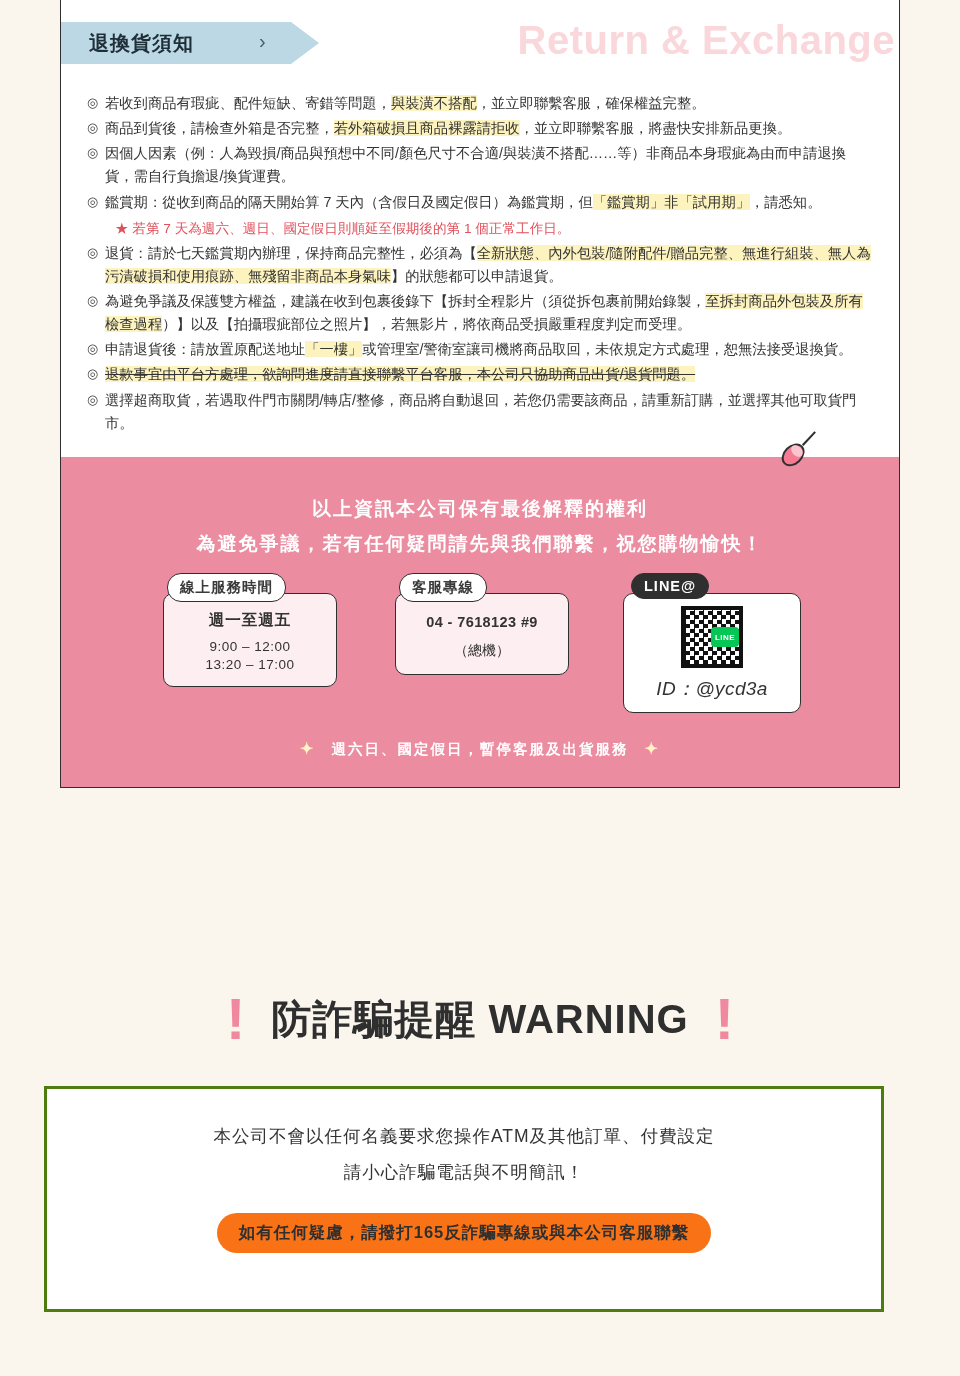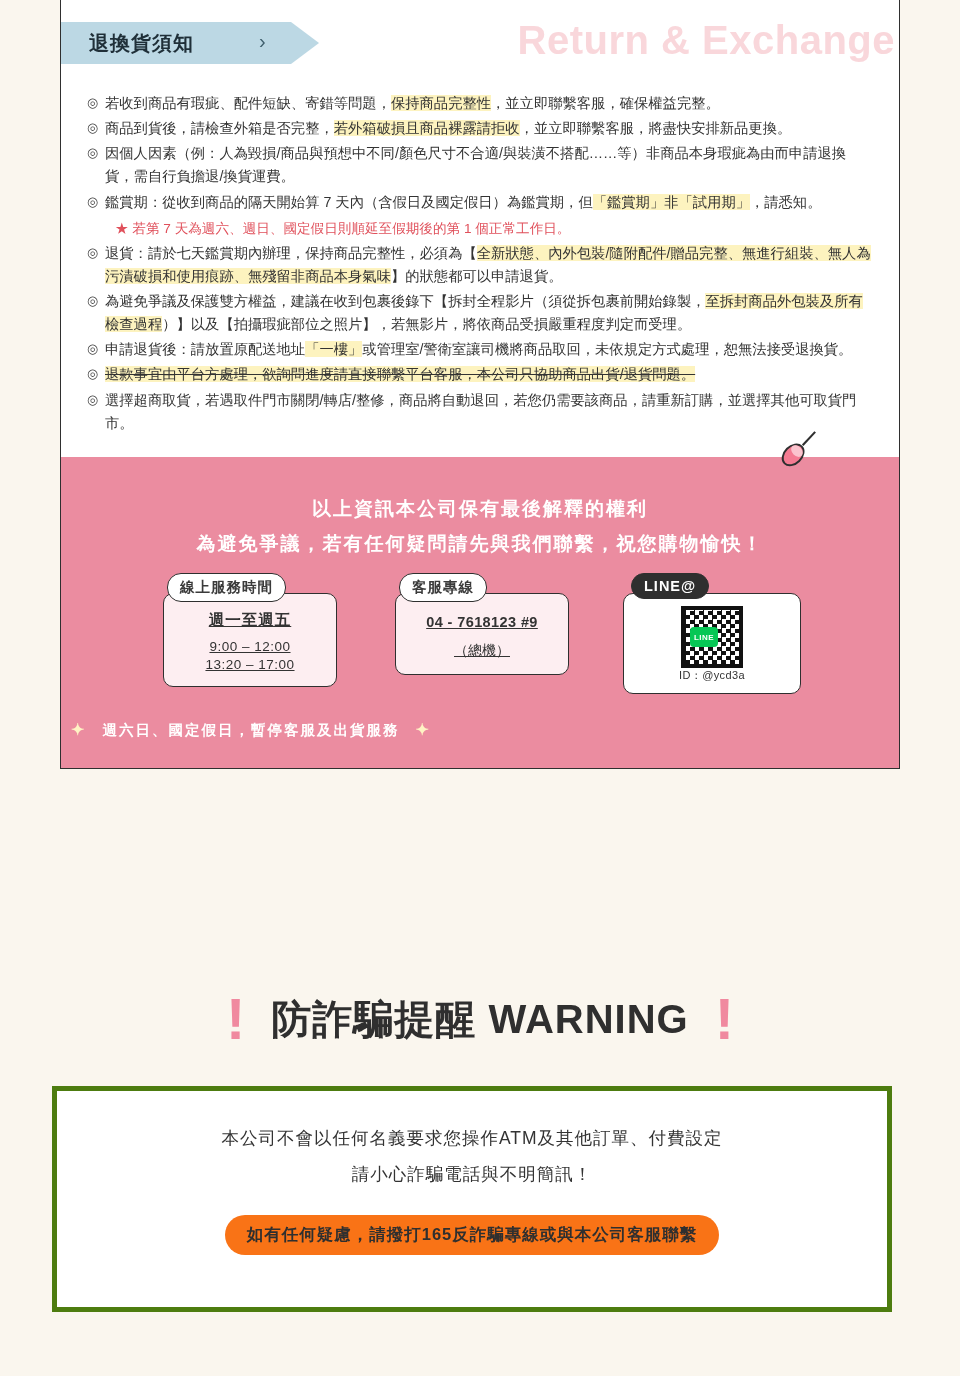--- a/index.html
+++ b/index.html
@@ -158,21 +158,21 @@
     margin-top: 6px;
     background: #fdeef1;
     border: 1px solid #2f2f2f;
     border-radius: 10px;
     padding: 16px 10px 14px 10px;
     text-align: center;
     color: #333;
     position: relative;
     z-index: 2;
   }
-  .info-card.offset { margin-left: 4px; text-decoration: underline; }
+  .info-card.offset { margin-left: 4px; }
   .info-card .l1 { font-size: 15.5px; font-weight: bold; letter-spacing: 1px; }
   .info-card .l2 { font-size: 13.5px; margin-top: 8px; letter-spacing: .5px; }
   .info-card .l3 { font-size: 13.5px; margin-top: 3px; letter-spacing: .5px; }
   .info-card .phone { font-size: 14.5px; font-weight: bold; letter-spacing: .4px; margin-top: 4px;}
   .info-card .sub { font-size: 14px; margin-top: 12px; }
   .qr-card {
     background: #ffffff;
     border: 1px solid #2f2f2f;
     border-radius: 10px;
     padding: 12px 10px 10px 10px;
@@ -186,35 +186,36 @@
     position: relative;
     background:
       linear-gradient(90deg,#111 0 100%) 0 0/62px 4px no-repeat,
       linear-gradient(90deg,#111 0 100%) 0 58px/62px 4px no-repeat,
       linear-gradient(0deg,#111 0 100%) 0 0/4px 62px no-repeat,
       linear-gradient(0deg,#111 0 100%) 58px 0/4px 62px no-repeat,
       repeating-conic-gradient(#111 0 25%, #fff 0 50%) 0 0/9px 9px;
   }
   .qr-center {
     position: absolute;
-    left: 9px; top: 21px;
+    left: 30px; top: 21px;
     width: 28px; height: 20px;
     background: #06c755;
     border-radius: 4px;
     color: #fff;
     font-size: 8px;
     font-weight: bold;
     display: flex;
     align-items: center;
     justify-content: center;
     letter-spacing: .5px;
   }
-  .qr-id { font-size: 11px; color: #333; letter-spacing: .4px; }
+  .qr-id { font-size: 19px; color: #333; margin-top: 8px; letter-spacing: .4px; font-style: italic; }
   .pink-foot {
     margin-top: 26px;
+    text-align: center;
     font-size: 14.5px;
     font-weight: bold;
     letter-spacing: 2px;
     color: #ffffff;
   }
   .spark { color: #fff3c4; font-size: 16px; padding: 0 10px; }
 
   
   .warning-title {
     position: absolute;
@@ -235,26 +236,26 @@
   .warning-title .txt {
     font-size: 40px;
     font-weight: bold;
     color: #2f2f2f;
     letter-spacing: 1px;
     white-space: nowrap;
   }
 
   .warn-card {
     position: absolute;
-    left: 52px;
+    left: 44px;
     top: 1086px;
     width: 840px;
     height: 226px;
     background: #ffffff;
-    border: 5px solid #4d7c0f;
+    border: 3px solid #4d7c0f;
     text-align: center;
     padding-top: 30px;
   }
   .warn-line {
     font-size: 17.5px;
     color: #333;
     letter-spacing: 1px;
     line-height: 2.05;
   }
   .warn-pill {
@@ -282,21 +283,21 @@
       </div>
       <div class="ribbon-tail"></div>
       <div class="ribbon-arrow">›</div>
       <div class="watermark">Return &amp; Exchange</div>
     </div>
 
     <div class="terms">
       <div id="terms-host">
           <div class="term">
             <span class="bullet">◎</span>
-            <span class="body"><span>若收到商品有瑕疵、配件短缺、寄錯等問題，</span><span class="hl-yellow">保持商品完整性</span><span>，並立即聯繫客服，確保權益完整。</span></span>
+            <span class="body"><span>若收到商品有瑕疵、配件短缺、寄錯等問題，</span><span class="hl-yellow">與裝潢不搭配</span><span>，並立即聯繫客服，確保權益完整。</span></span>
           </div>
           <div class="term">
             <span class="bullet">◎</span>
             <span class="body"><span>商品到貨後，請檢查外箱是否完整，</span><span class="hl-yellow">若外箱破損且商品裸露請拒收</span><span>，並立即聯繫客服，將盡快安排新品更換。</span></span>
           </div>
           <div class="term">
             <span class="bullet">◎</span>
             <span class="body"><span>因個人因素（例：人為毀損/商品與預想中不同/顏色尺寸不合適/與裝潢不搭配……等）非商品本身瑕疵為由而申請退換貨，需自行負擔退/換貨運費。</span></span>
           </div>
           <div class="term">

